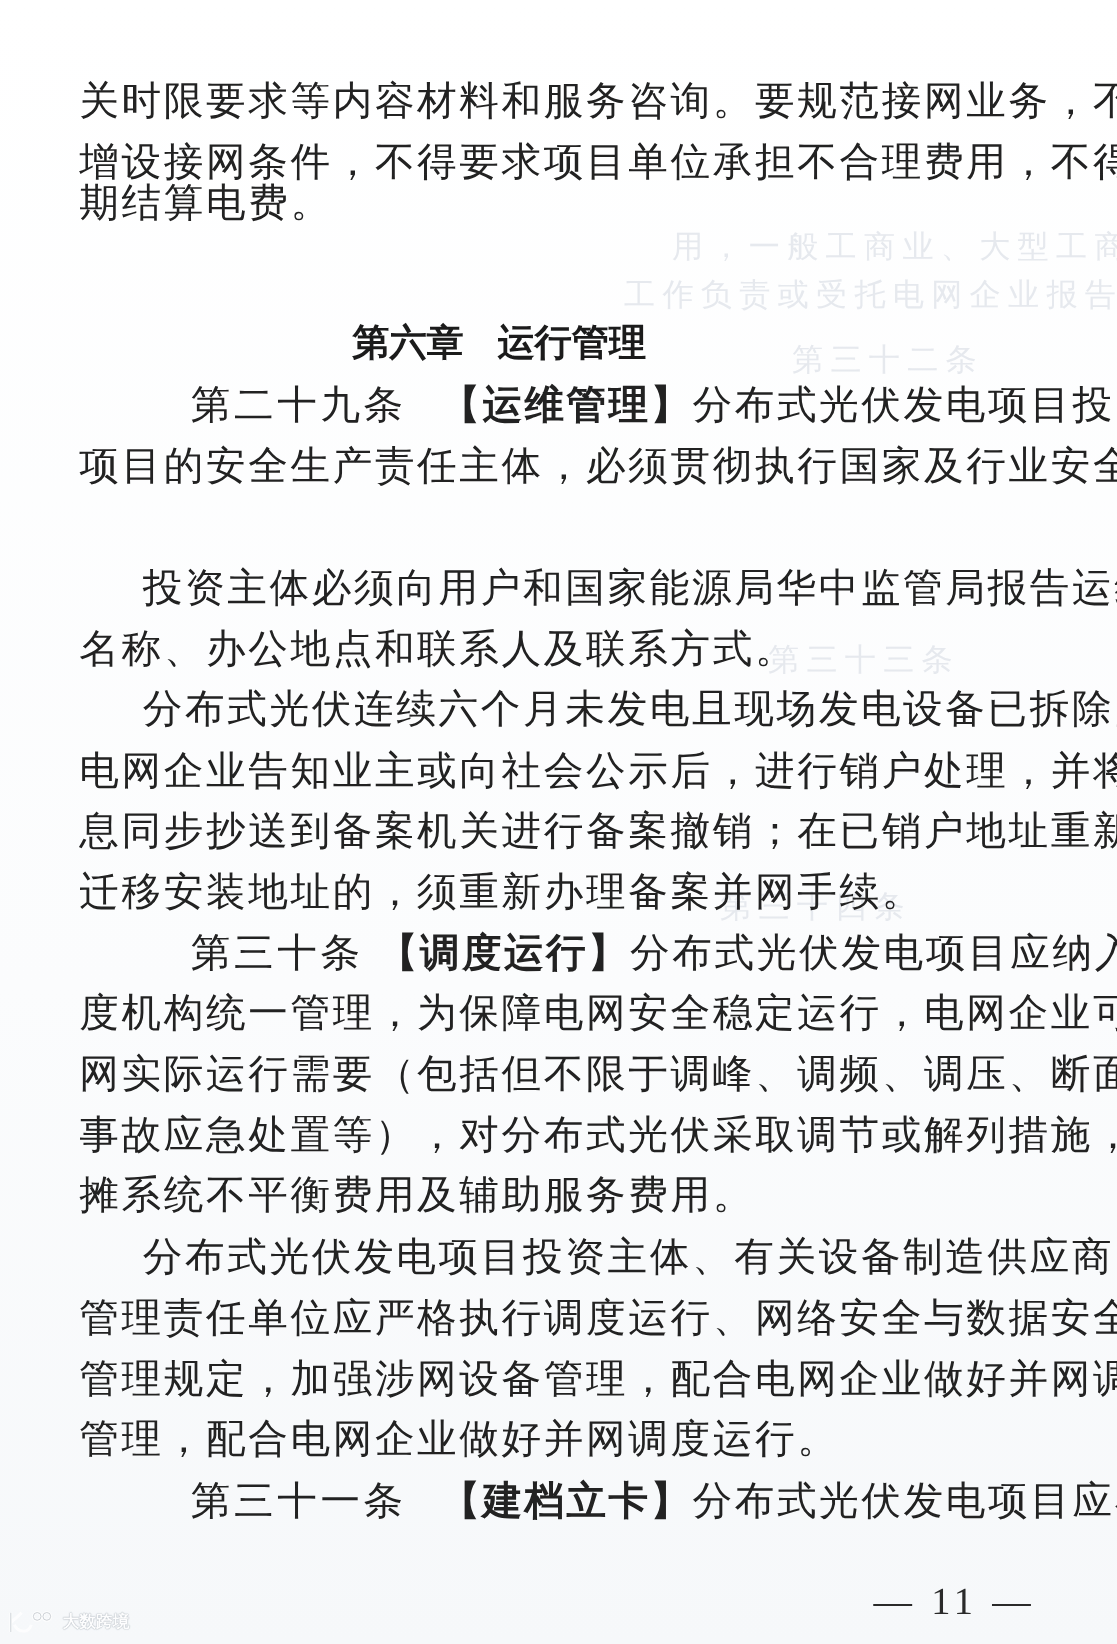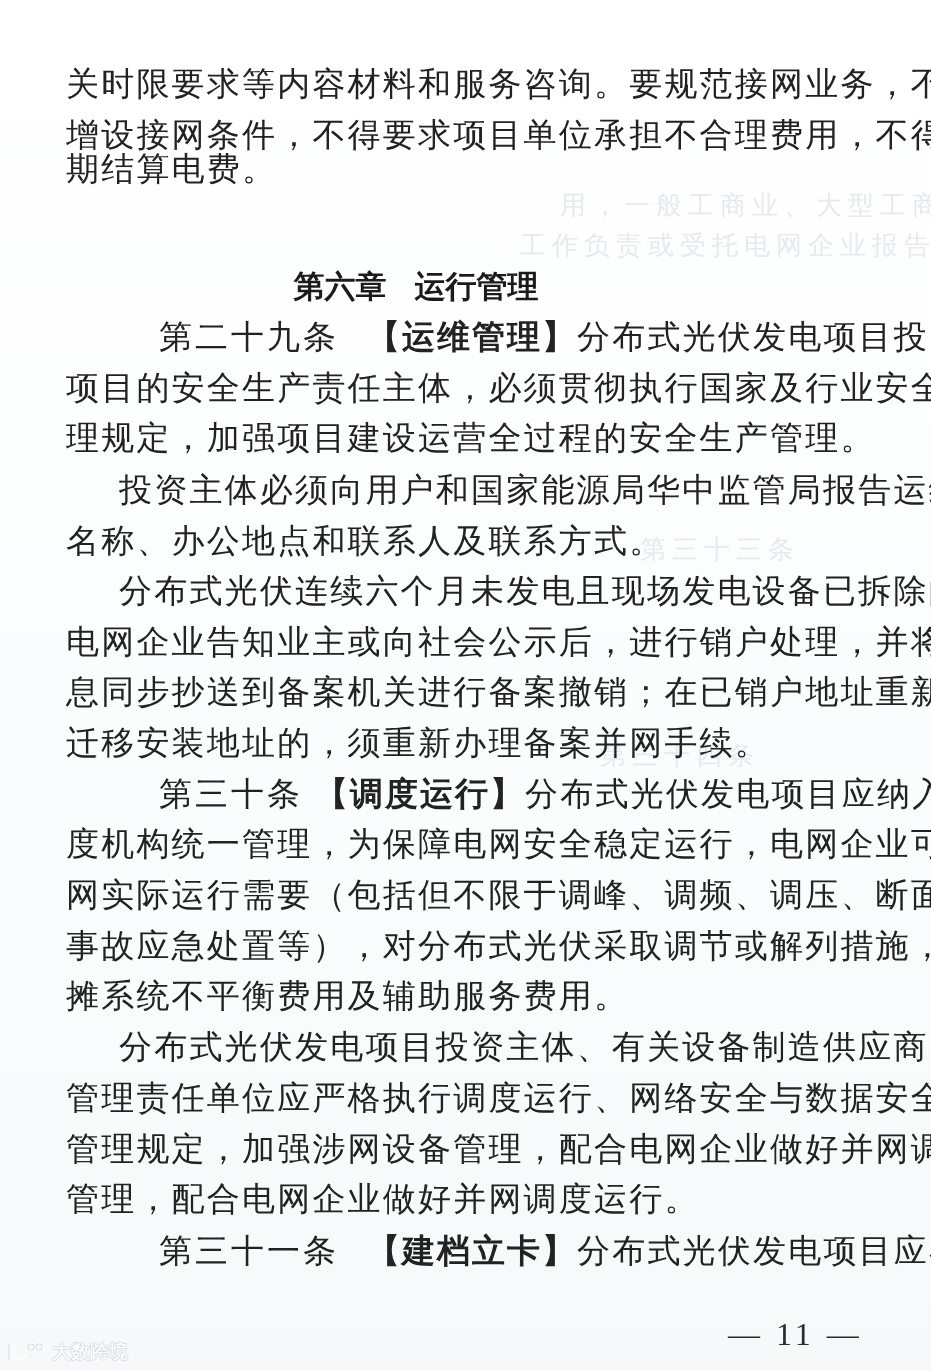--- a/index.html
+++ b/index.html
@@ -71,50 +71,50 @@
     .watermark {
       position: absolute;
       left: 6px;
       top: 1340px;
       height: 24px;
       display: flex;
       align-items: center;
       gap: 6px;
       color: #ffffff;
       font-family: "DejaVu Sans", "Liberation Sans", sans-serif;
-      font-size: 19px;
+      font-size: 14px;
       font-weight: bold;
       text-shadow: 0 0 1px #9aa3ad, 0 0 1px #9aa3ad;
       opacity: 0.85;
     }
     .watermark svg { display: block; }
   </style>
 </head>
 <body>
 
 <div class="page">
 
   <div class="bleed" style="top:188px; left:560px;">用，一般工商业、大型工商业分布式光伏发电项目</div>
   <div class="bleed" style="top:228px; left:520px;">工作负责或受托电网企业报告相关情况。</div>
+  <div class="bleed" style="top:282px; left:660px;">第三十二条</div>
   <div class="bleed" style="top:532px; left:640px;">第三十三条</div>
   <div class="bleed" style="top:738px; left:600px;">第三十四条</div>
 
   <div class="line" style="top:62px;">关时限要求等内容材料和服务咨询。要规范接网业务，不得随意</div>
   <div class="line" style="top:113px;">增设接网条件，不得要求项目单位承担不合理费用，不得随意延</div>
   <div class="line" style="top:147px;">期结算电费。</div>
 
   <div class="chapter">
     <span>第六章</span><span class="gap"></span><span>运行管理</span>
   </div>
 
   <div class="line indent" style="top:315px;">
     <span class="article-no">第二十九条</span><span style="display:inline-block;width:28px;"></span><span class="bracket-title">【运维管理】</span><span>分布式光伏发电项目投资主体是</span>
   </div>
   <div class="line" style="top:366px;">项目的安全生产责任主体，必须贯彻执行国家及行业安全生产管</div>
-  <div class="line" style="top:416px;">理规定，加强项目建设运营全过程的安全生产管理。</div>
 
   <div class="line indent" style="top:468px;">投资主体必须向用户和国家能源局华中监管局报告运维单位</div>
   <div class="line" style="top:519px;">名称、办公地点和联系人及联系方式。</div>
 
   <div class="line indent" style="top:569px;">分布式光伏连续六个月未发电且现场发电设备已拆除的，由</div>
   <div class="line" style="top:620px;">电网企业告知业主或向社会公示后，进行销户处理，并将销户信</div>
   <div class="line" style="top:670px;">息同步抄送到备案机关进行备案撤销；在已销户地址重新建设或</div>
   <div class="line" style="top:721px;">迁移安装地址的，须重新办理备案并网手续。</div>
 
   <div class="line indent" style="top:772px;">

